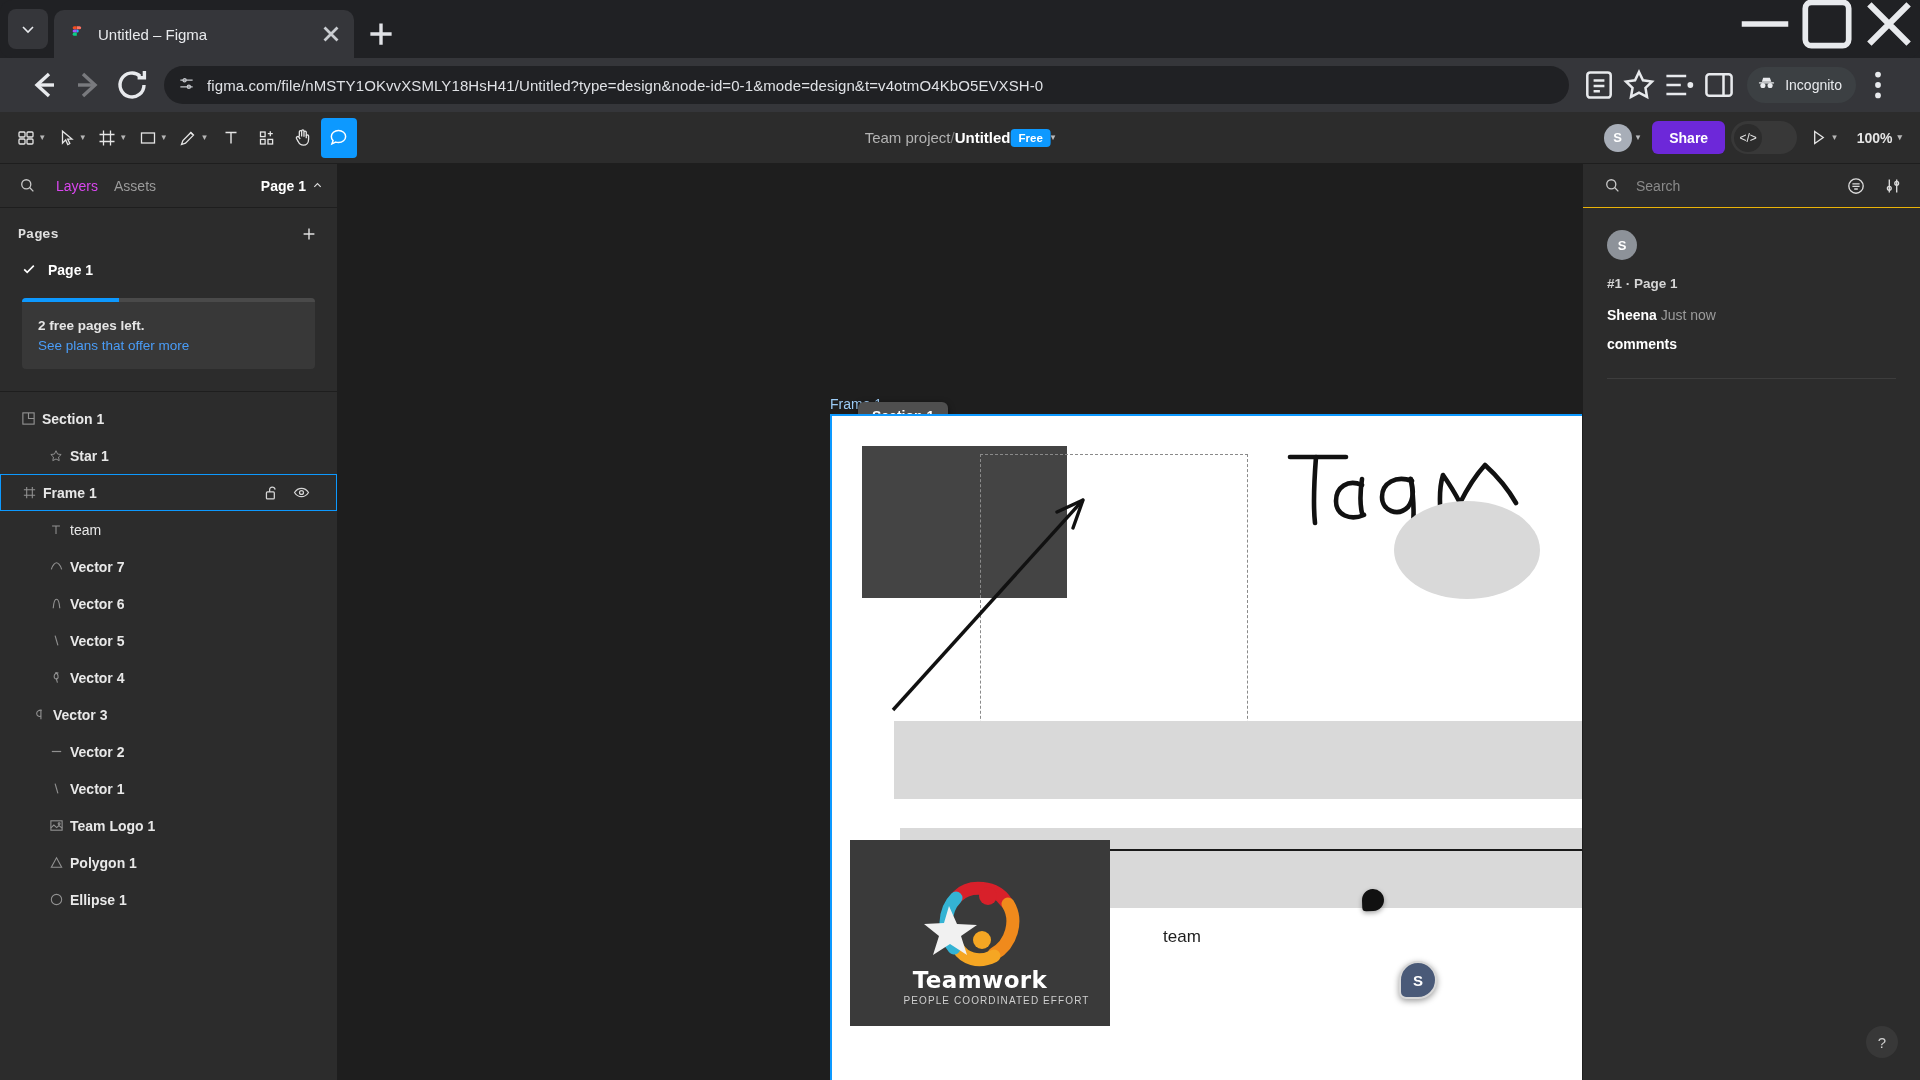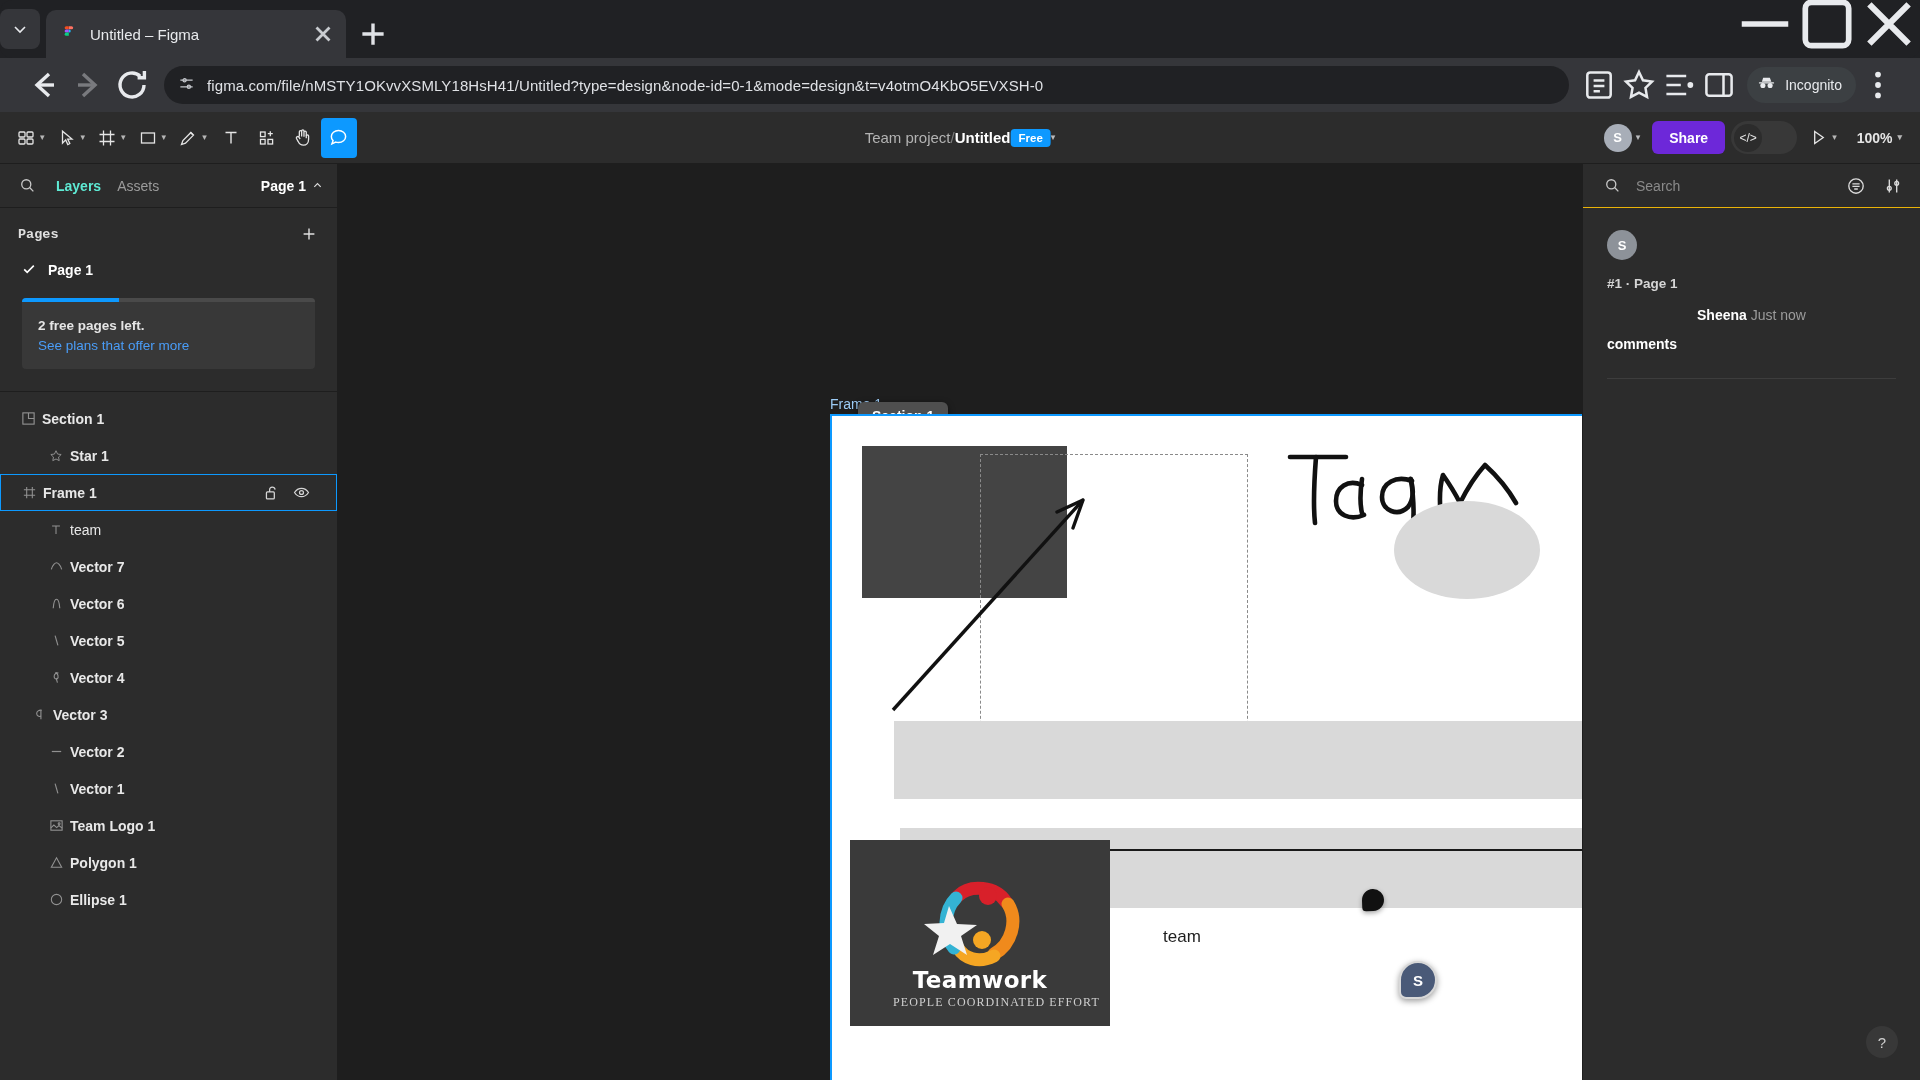--- a/index.html
+++ b/index.html
@@ -10,20 +10,21 @@
     color: #e8eaed;
     -webkit-font-smoothing: antialiased;
   }
 
   
   .browser-tabstrip {
     height: 58px;
     background: #202124;
     display: flex;
     align-items: flex-end;
+    padding-left: 8px;
     position: relative;
     border-radius: 12px;
   }
   .tabstrip-menu {
     width: 40px; height: 40px;
     border-radius: 8px;
     background: #35363a;
     display: flex; align-items: center; justify-content: center;
     margin-bottom: 9px;
     flex: none;
@@ -262,21 +263,21 @@
     padding: 0 14px;
     gap: 16px;
     border-bottom: 1px solid #1e1e1e;
     flex: none;
   }
   .lp-tab {
     font-size: 14px;
     color: #9b9b9b;
     cursor: pointer;
   }
-  .lp-tab.active { color: #5eead4; font-weight: bold; }
+  .lp-tab.active { color: #d946ef; font-weight: normal; }
   .lp-page-switch {
     margin-left: auto;
     display: flex;
     align-items: center;
     gap: 6px;
     font-size: 14px;
     color: #fff;
     font-weight: bold;
     cursor: pointer;
   }
@@ -506,23 +507,23 @@
     font-weight: bold;
     letter-spacing: 0.4px;
     font-family: "DejaVu Sans", sans-serif;
   }
   .logo-tagline {
     position: absolute;
     left: 0; right: 0;
     top: 155px;
     text-align: center;
     color: #cfcfcf;
-    font-size: 12px;
+    font-size: 10px;
     letter-spacing: 1.1px;
-    font-family: Liberation Serif, serif;
+    font-family: Liberation Sans, sans-serif;
     padding-left: 33px;
   }
 
   
   .right-panel {
     width: 338px;
     background: #2c2c2c;
     border-left: 1px solid #1e1e1e;
     display: flex;
     flex-direction: column;
@@ -567,21 +568,20 @@
   }
   .ct-meta {
     margin-top: 16px;
     font-size: 13.5px;
     color: #d6d6d6;
     font-weight: bold;
   }
   .ct-author-line {
     margin-top: 16px;
     font-size: 14px;
-    text-align: center;
   }
   .ct-author { color: #ffffff; font-weight: bold; }
   .ct-time { color: #9b9b9b; }
   .ct-body {
     margin-top: 13px;
     font-size: 14px;
     color: #ffffff;
     font-weight: bold;
   }
   .ct-divider {

